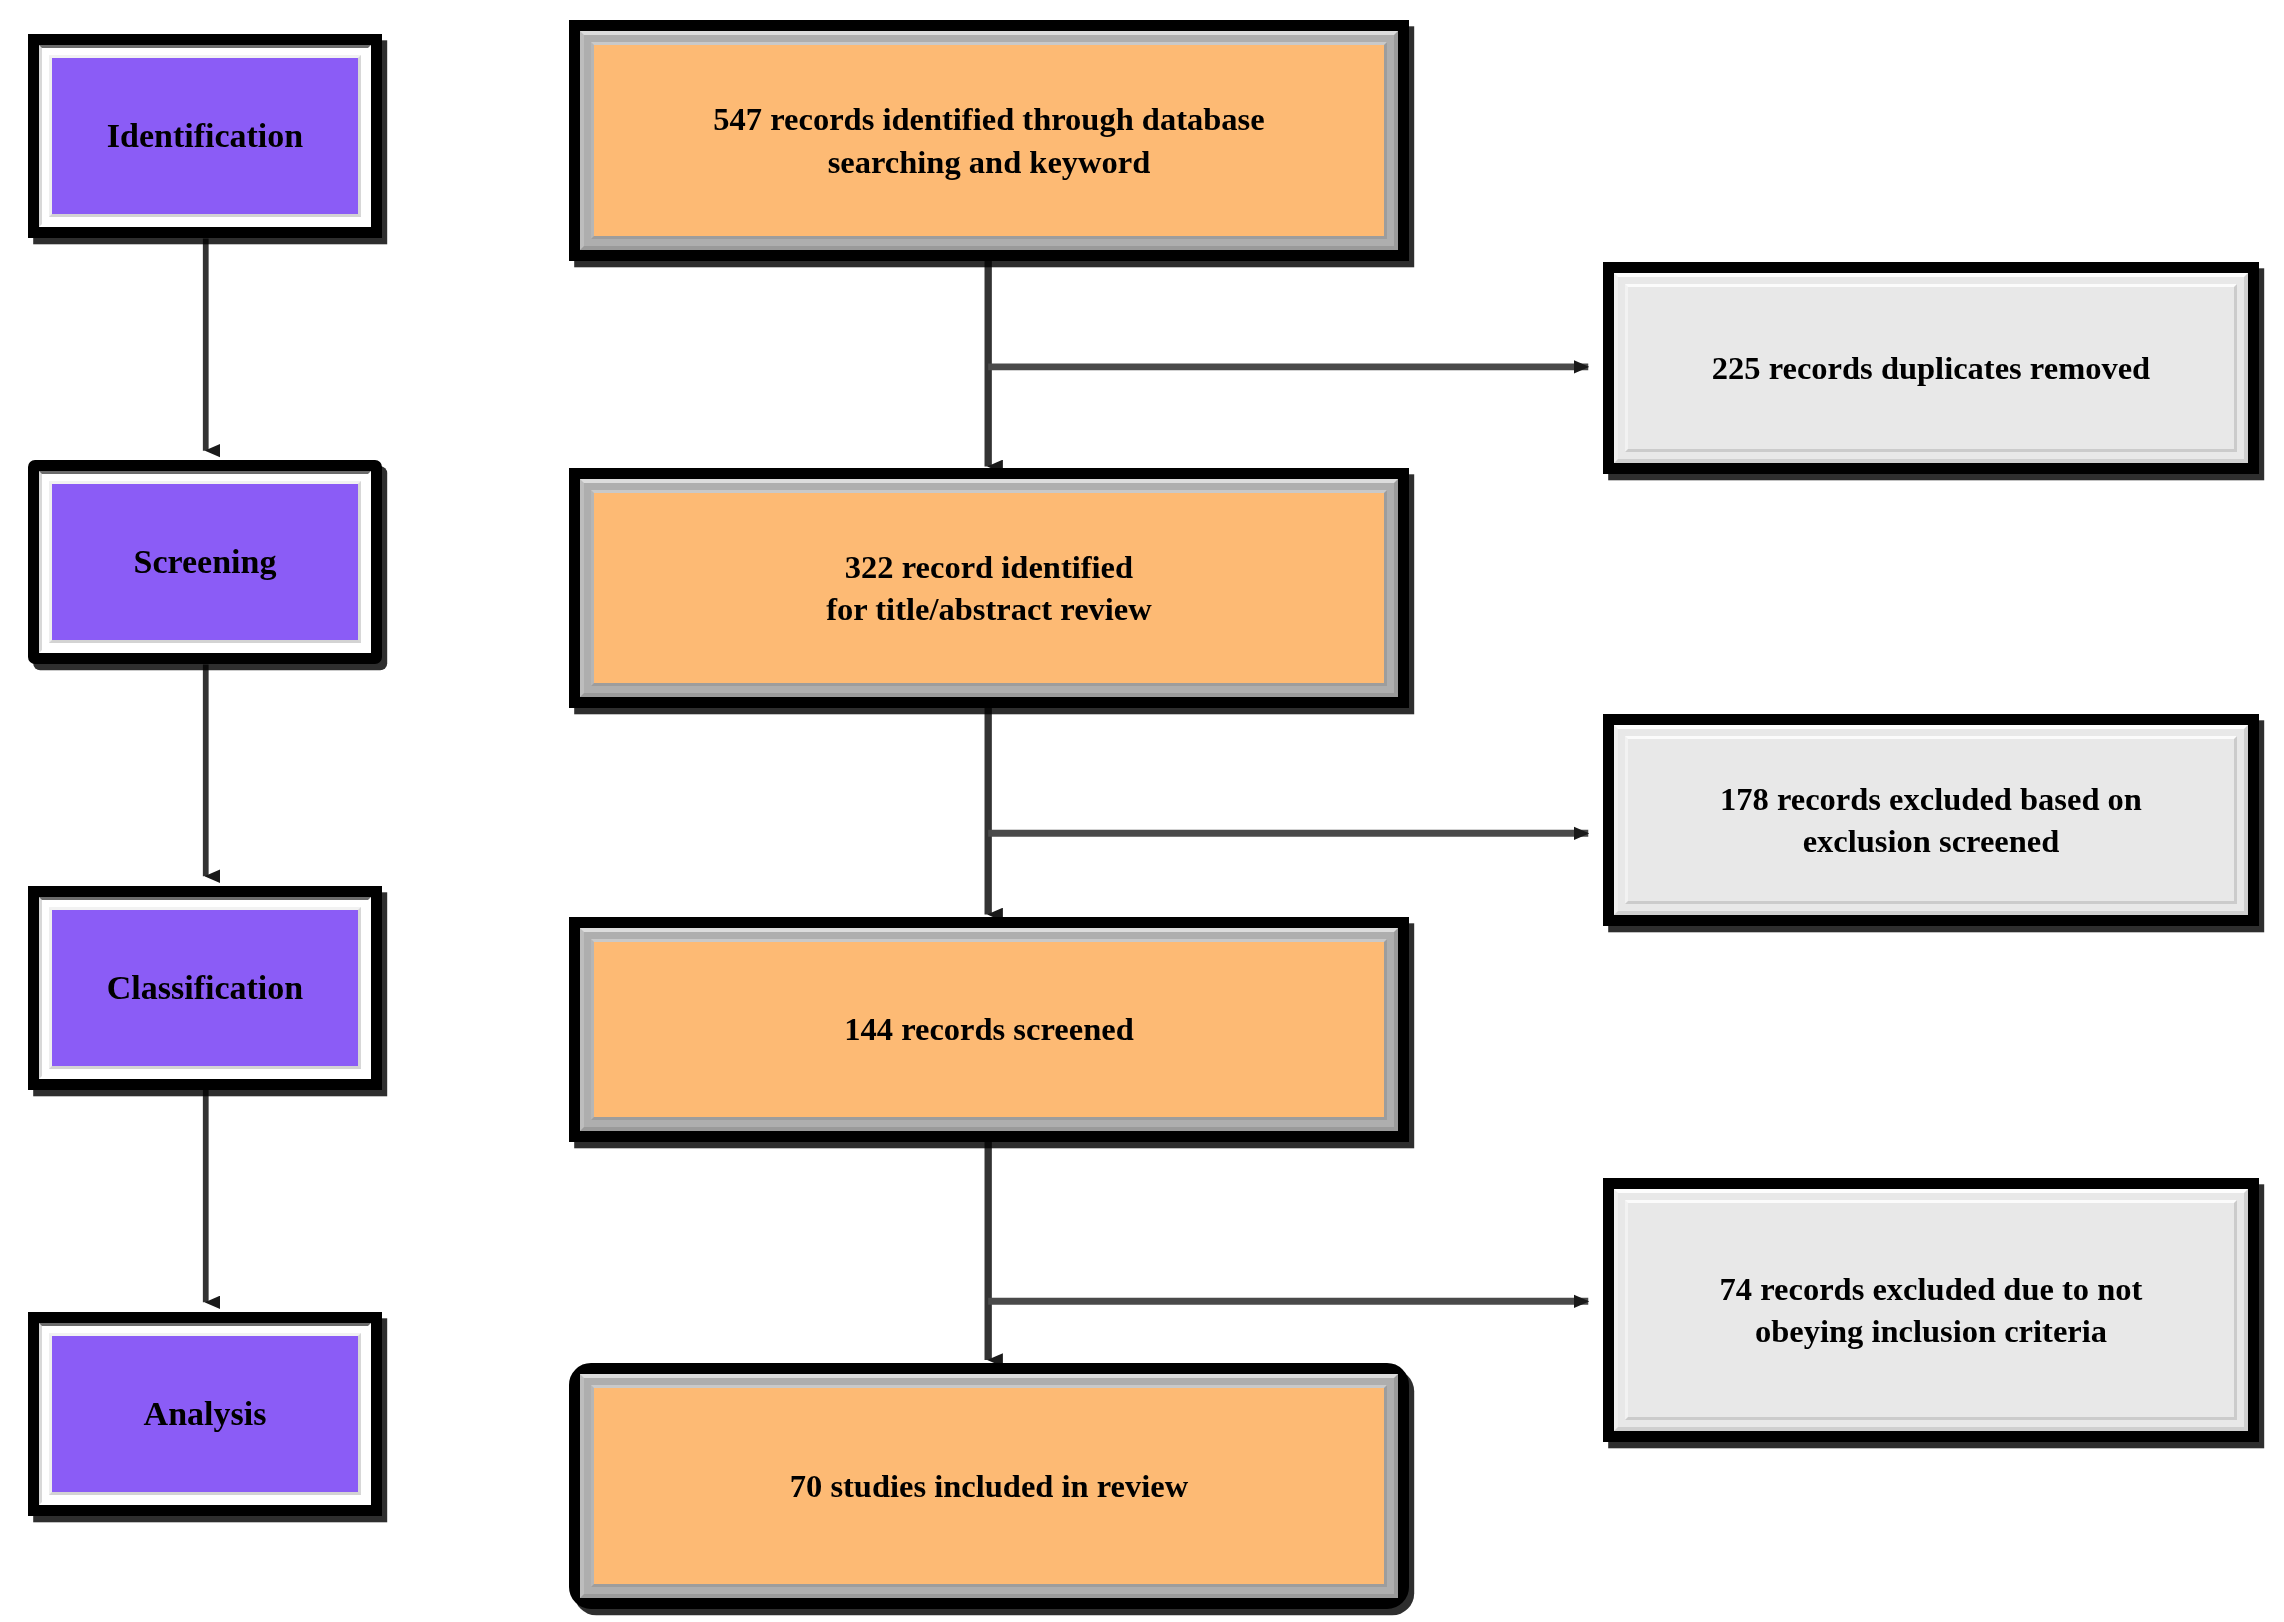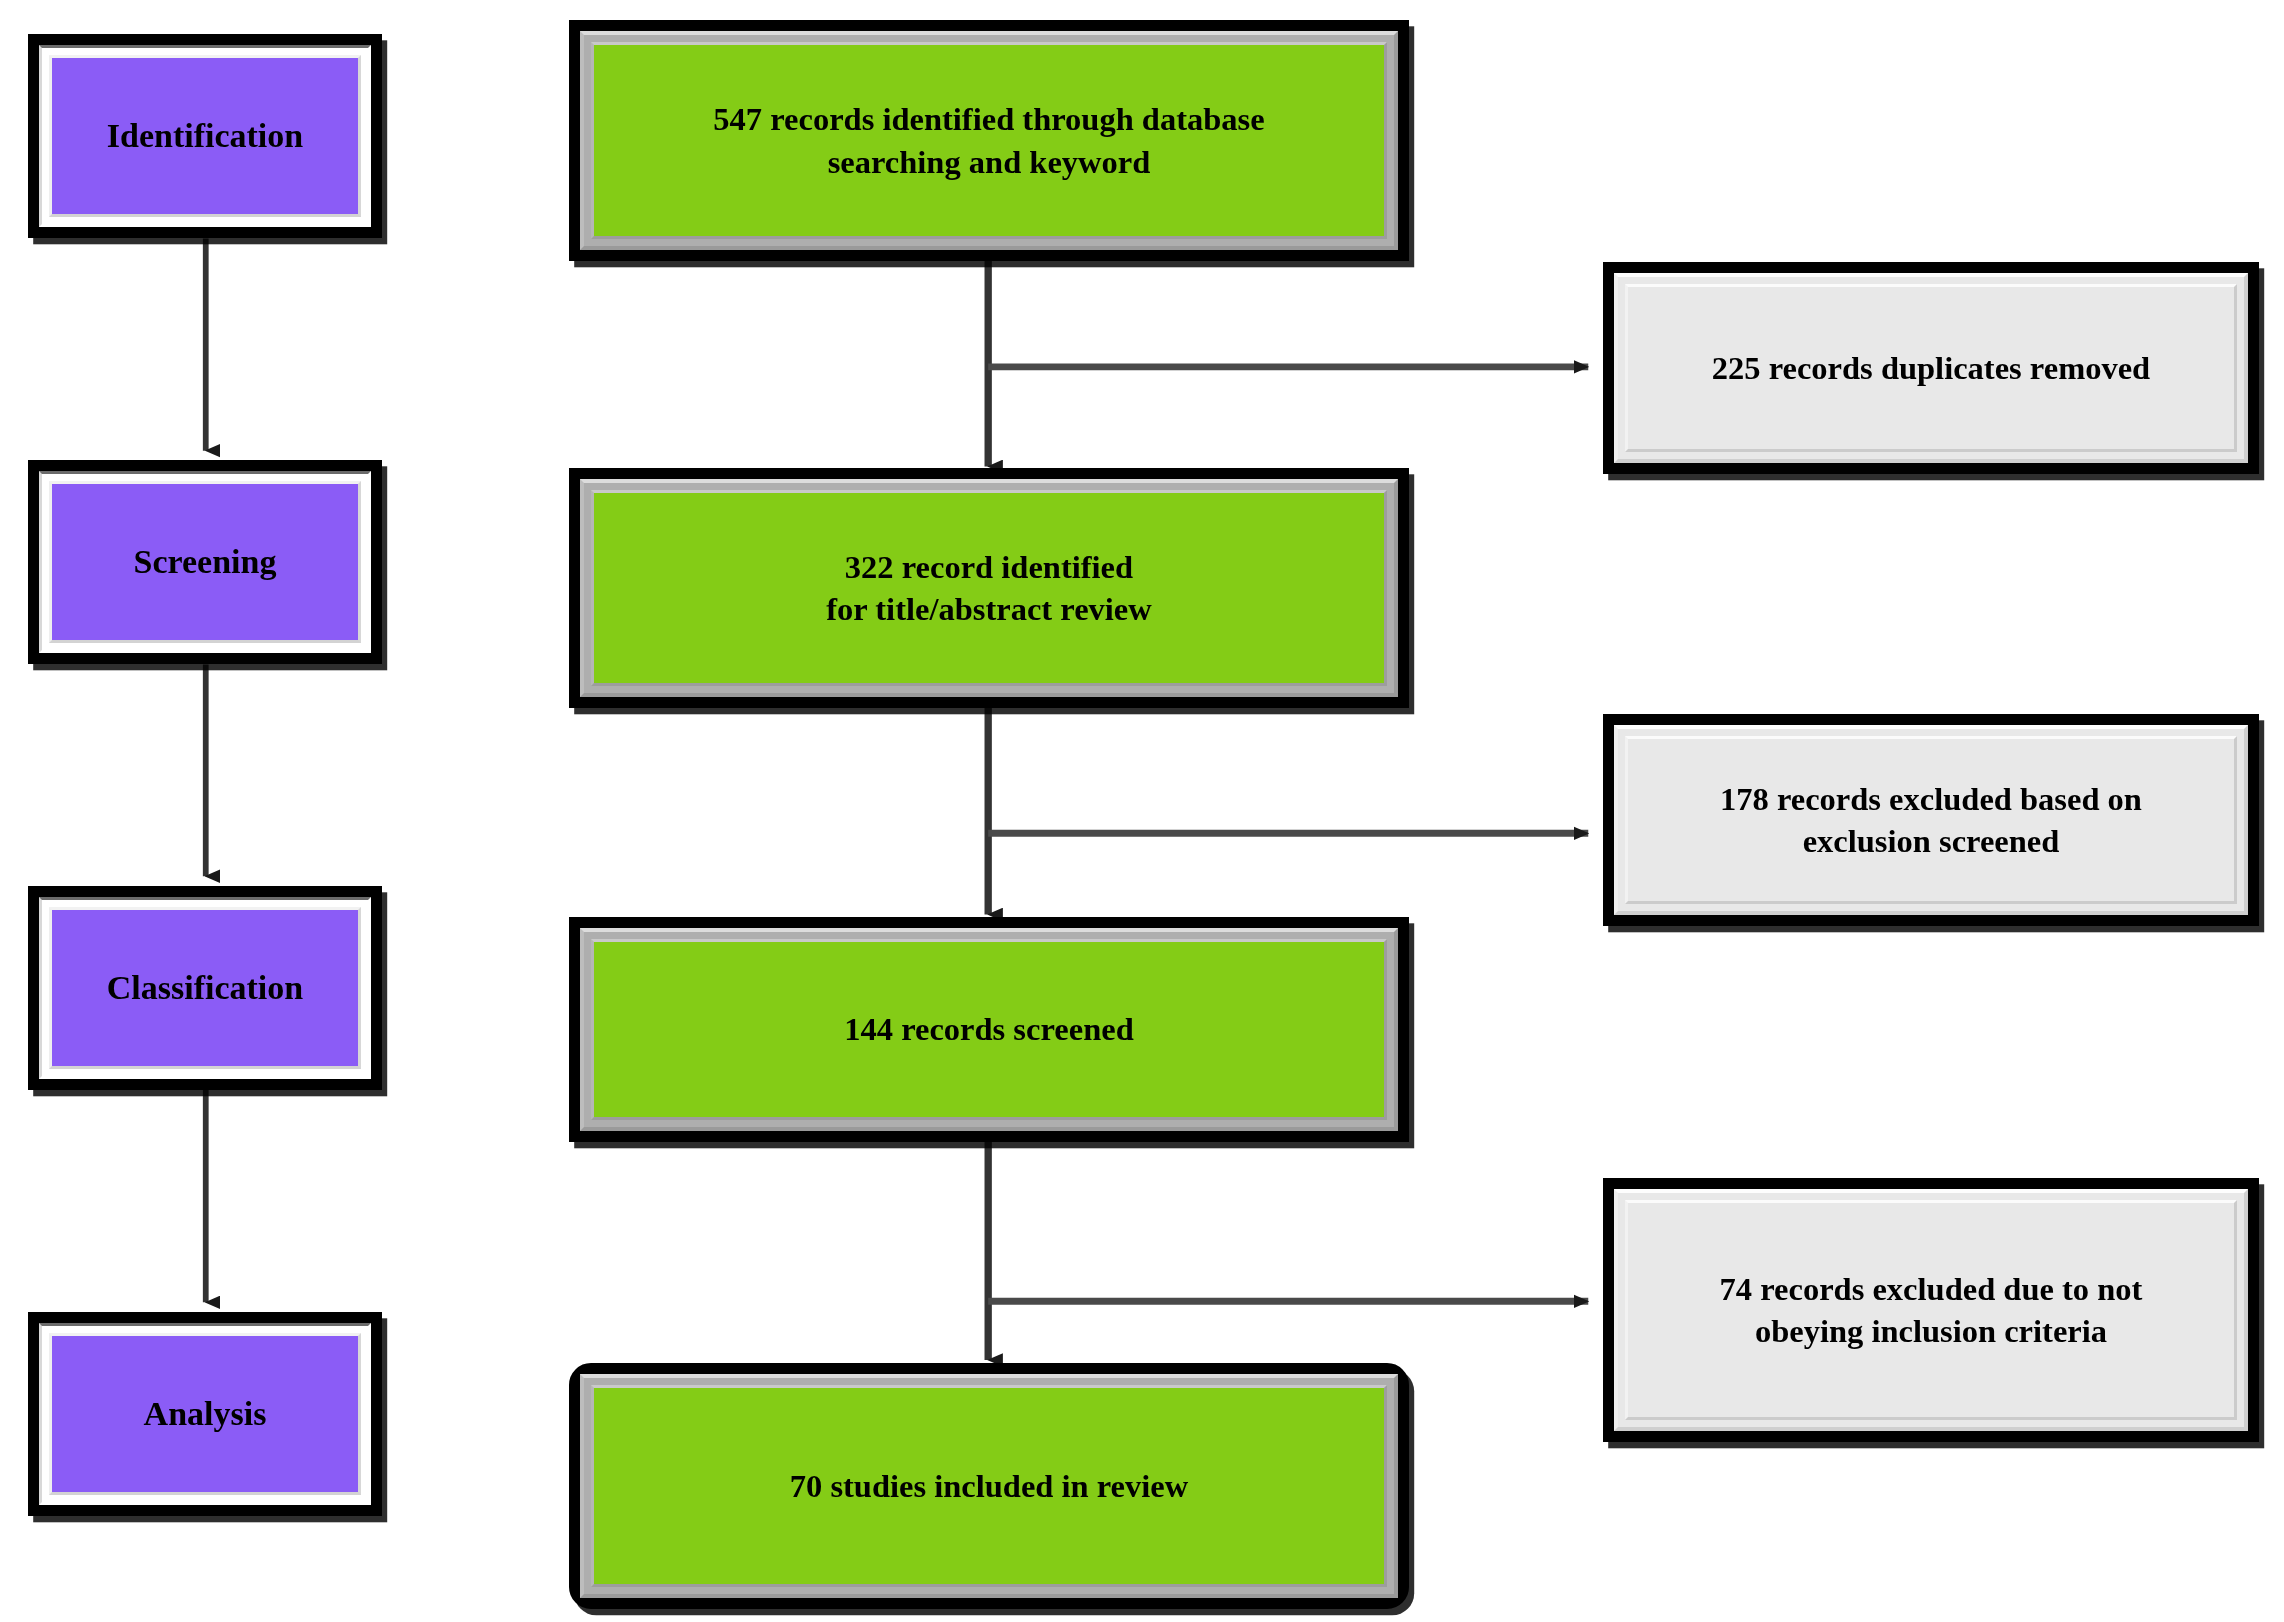--- a/index.html
+++ b/index.html
@@ -66,21 +66,21 @@
   
   .box-gray { background: #aaaaaa; }
   .box-gray > .bevel-outer {
     background: #aeaeae;
     border-top: 4.2px solid #dcdcdc;
     border-left: 4.2px solid #bdbdbd;
     border-right: 4.2px solid #9a9a9a;
     border-bottom: 4.2px solid #9a9a9a;
   }
   .box-gray > .bevel-outer > .bevel-inner {
-    background: #84cc16;
+    background: #fdba74;
     border-top: 3.7px solid #c9c9c9;
     border-left: 3.7px solid #b6b6b6;
     border-right: 3.7px solid #9d9d9d;
     border-bottom: 3.7px solid #9d9d9d;
     align-items: center;
   }
 
   
   .box-light { background: #7dd3fc; }
   .box-light > .bevel-outer {
@@ -153,21 +153,21 @@
   </svg>
 
   <div class="nodebox box-white" style="left:28px;  top:34px;   width:354px; height:204px;">
     <div class="bevel-outer">
       <div class="bevel-inner">
         <div class="boxtext t-stage">Identification</div>
       </div>
     </div>
   </div>
 
-  <div class="nodebox box-white" style="left:28px;  top:460px;  width:354px; height:204px;">
+  <div class="nodebox box-white" style="left:28px;  top:460px;  width:354px; height:204px;border-radius:7px;">
     <div class="bevel-outer">
       <div class="bevel-inner">
         <div class="boxtext t-stage">Screening</div>
       </div>
     </div>
   </div>
 
   <div class="nodebox box-white" style="left:28px;  top:886px; width:354px; height:204px;">
     <div class="bevel-outer">
       <div class="bevel-inner">

